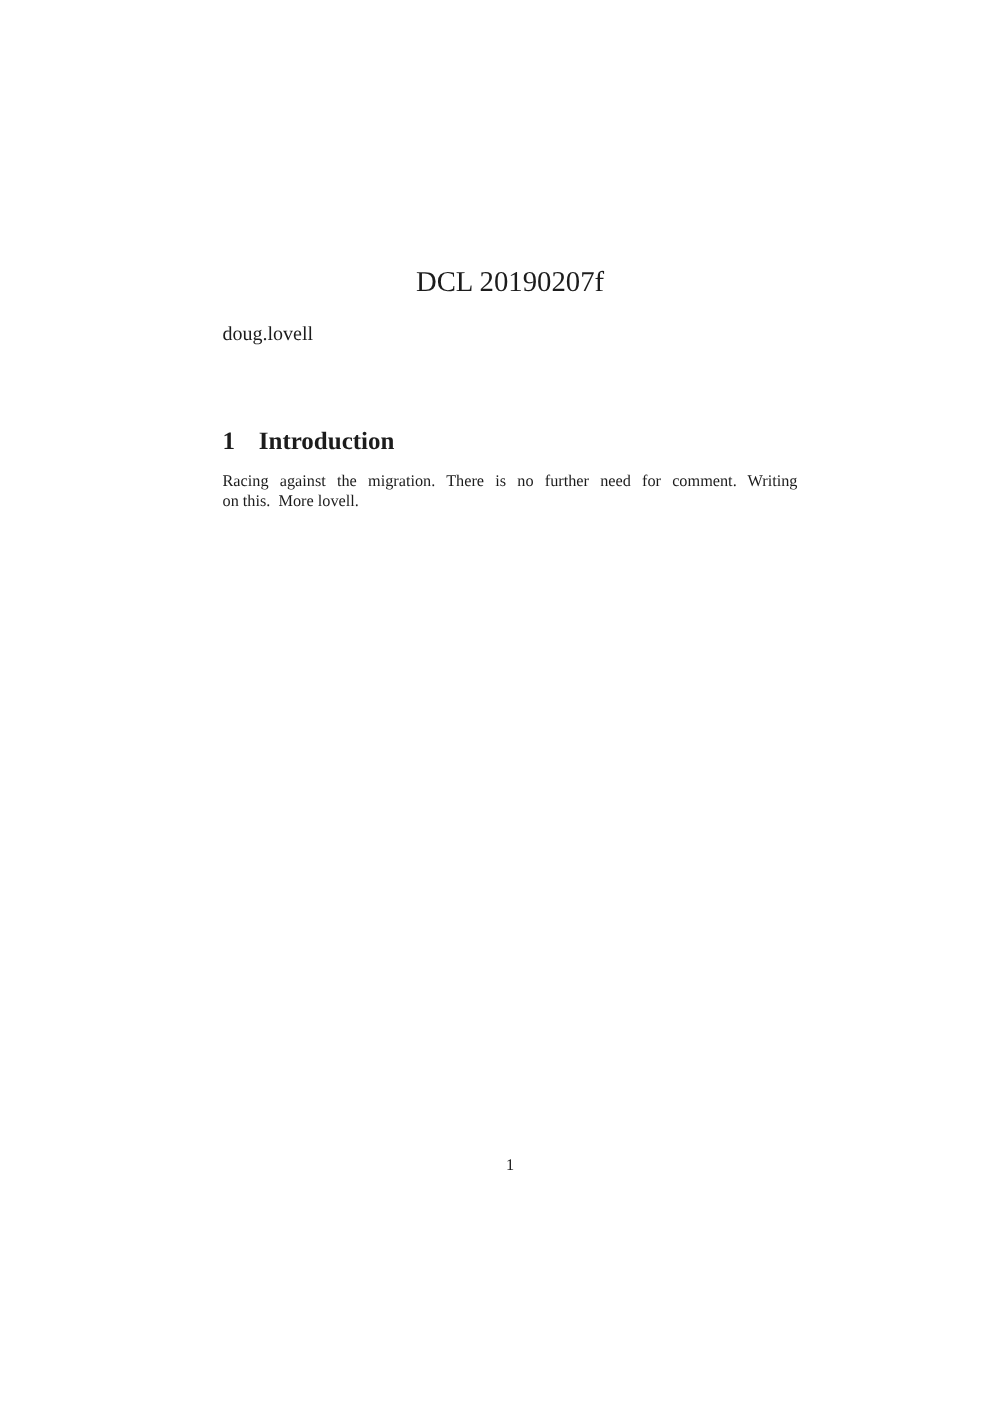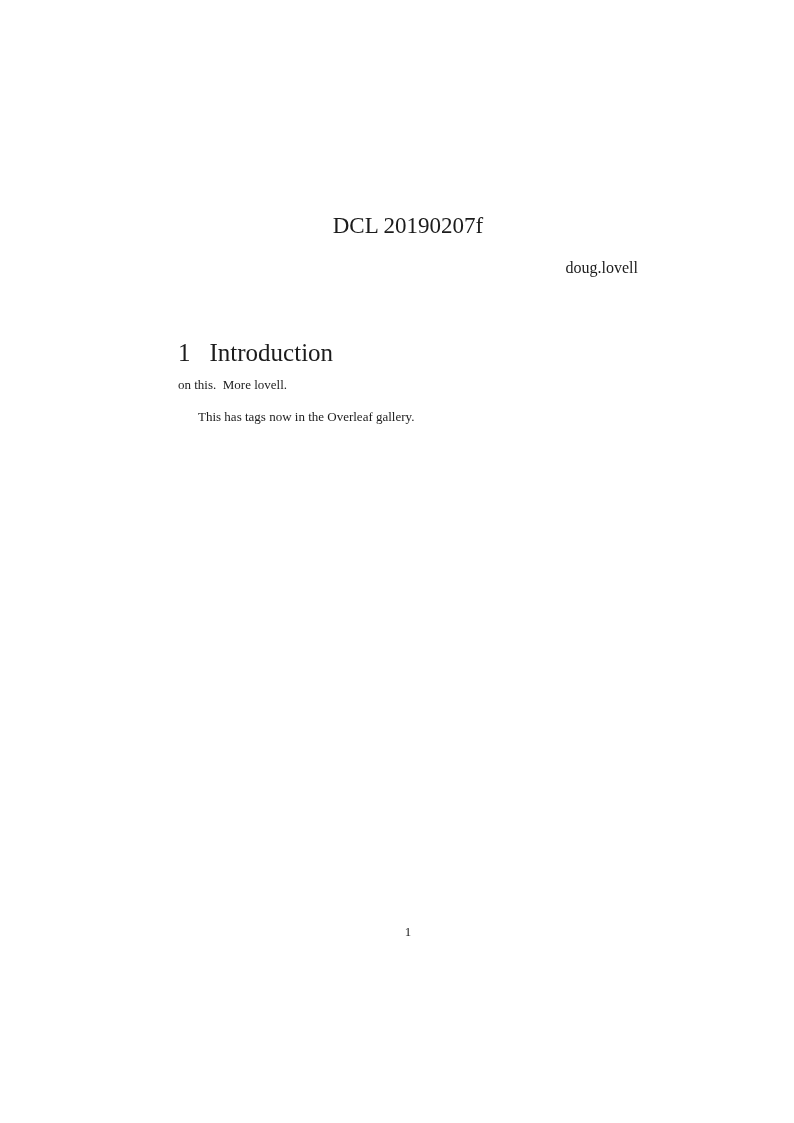--- a/index.html
+++ b/index.html
@@ -24,40 +24,40 @@
     text-align: center;
     font-size: 23px;
     line-height: 27px;
     font-weight: normal;
   }
   .doc-author {
     position: absolute;
     top: 258px;
     left: 178px;
     width: 460px;
-    text-align: right;
+    text-align: left;
     font-size: 16px;
     line-height: 19px;
   }
   .doc-date {
     position: absolute;
     top: 288px;
     left: 178px;
     width: 460px;
     text-align: center;
     font-size: 16px;
     line-height: 19px;
   }
   .section-heading {
     position: absolute;
     top: 341px;
     left: 178px;
     width: 460px;
-    font-size: 25px;
-    font-weight: normal;
+    font-size: 20px;
+    font-weight: bold;
     line-height: 24px;
   }
   .section-heading .sec-num {
     display: inline-block;
     margin-right: 19px;
   }
   .para-1 {
     position: absolute;
     top: 377px;
     left: 178px;
@@ -102,20 +102,20 @@
   <div class="doc-title">DCL 20190207f</div>
 
   <div class="doc-author">doug.lovell</div>
 
 
   <div class="section-heading">
     <span class="sec-num">1</span><span class="sec-title">Introduction</span>
   </div>
 
   <div class="para-1">
+    <div class="para-line-justified">Racing against the migration. There is no further need for comment. Writing</div>
     <div class="para-line-plain">on this.  More lovell.</div>
   </div>
 
-  <div class="para-2">This has tags now in the Overleaf gallery.</div>
 
   <div class="page-number">1</div>
 
 </div>
 
 </body></html>

